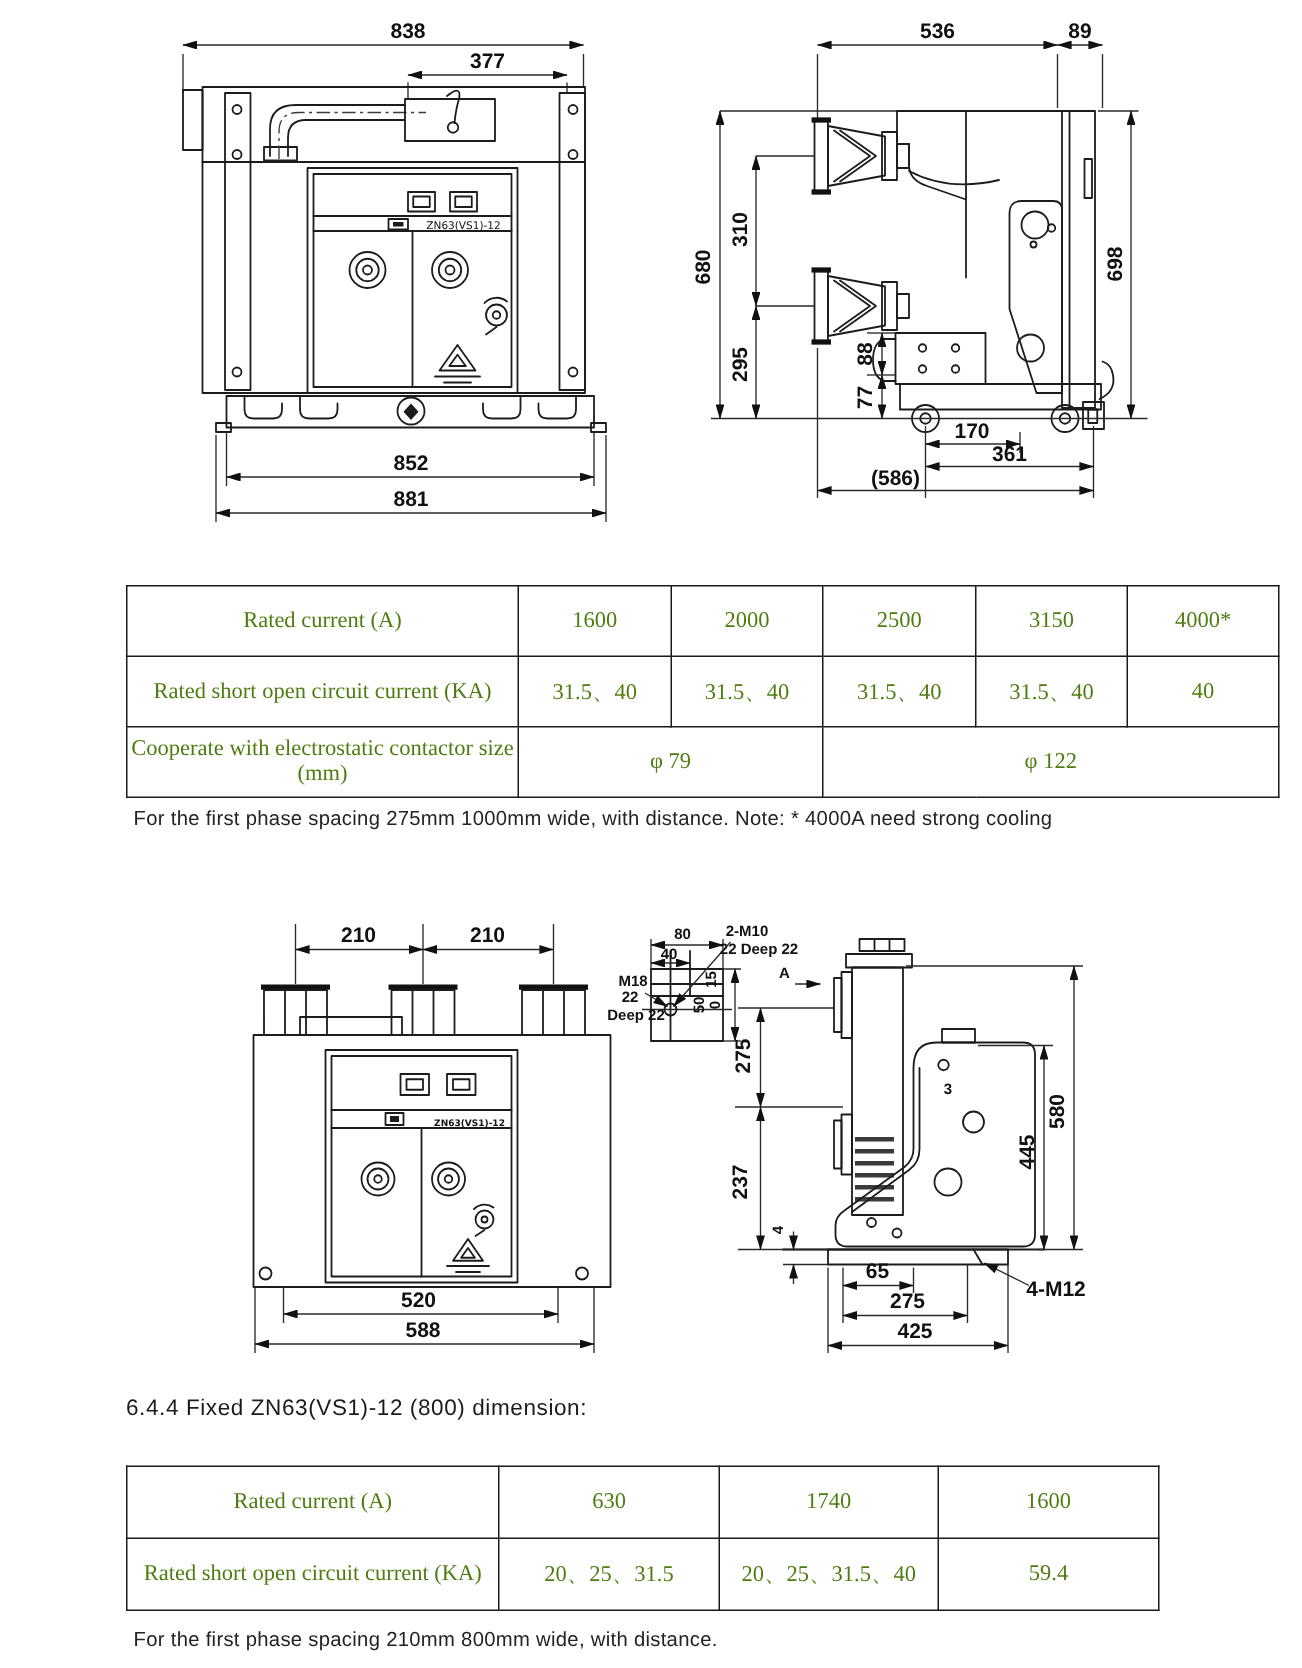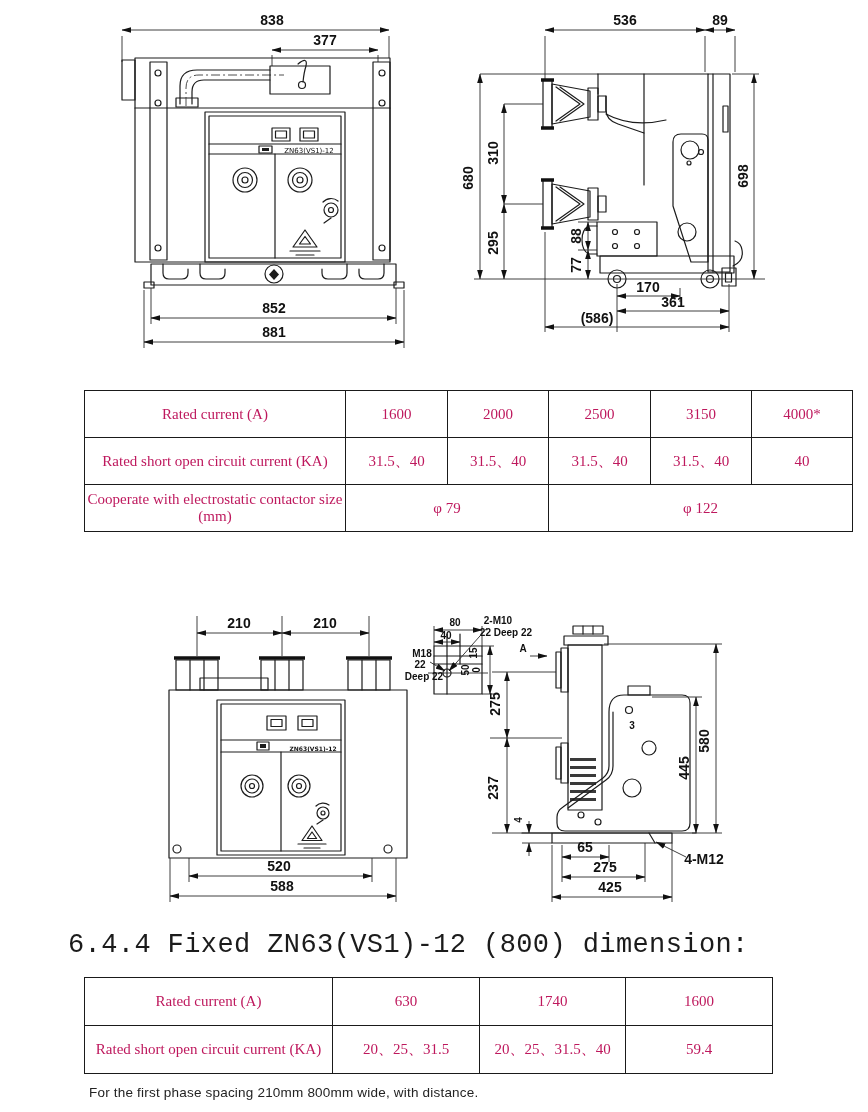--- a/index.html
+++ b/index.html
@@ -14,33 +14,33 @@
   svg .rib{fill:#3a3a3a;stroke:none;}
   svg .dim{fill:none;stroke:#2a2a2a;stroke-width:0.9;}
   svg .dimc{fill:none;stroke:#3a3a3a;stroke-width:0.9;stroke-dasharray:9 3 2 3;}
   svg .dt {font-family:"Liberation Sans",sans-serif;font-weight:bold;font-size:14px;fill:#111;text-anchor:middle;}
   svg .dts{font-family:"Liberation Sans",sans-serif;font-weight:bold;font-size:10px;fill:#111;text-anchor:middle;}
   svg .plabel {font-family:"DejaVu Sans",sans-serif;font-size:7px;fill:#111;text-anchor:middle;}
   svg .plabel2{font-family:"DejaVu Sans",sans-serif;font-size:6px;font-weight:bold;fill:#111;text-anchor:middle;}
 
   
   table.spec{position:absolute;border-collapse:collapse;table-layout:fixed;
-             font-family:"Liberation Serif",serif;color:#be185d;text-align:center;}
+             font-family:"Liberation Serif",serif;color:#4d7c0f;text-align:center;}
   table.spec td{border:1.6px solid #1a1a1a;font-size:15px;padding:2px;}
   table.t1{left:52px;top:390px;width:768px;}
   table.t1 td{height:42px;}
   table.t2{left:52px;top:977px;width:688px;}
   table.t2 td{height:43px;}
   td.small{font-size:13px;}
 
   
   .note{position:absolute;font-size:13.5px;color:#232323;letter-spacing:.2px;}
   #note-1000{left:57px;top:538px;}
   #note-800{left:57px;top:1085px;}
-  .heading{position:absolute;left:36px;top:930px;font-size:27px;color:#1b1b1b;letter-spacing:.4px;font-family:Liberation Mono, monospace;}
+  .heading{position:absolute;left:52px;top:930px;font-size:15px;color:#1b1b1b;letter-spacing:.4px;}
 </style>
 </head>
 <body>
 
 <div id="page">
 
   <svg style="top:0" width="868" height="372" viewBox="0 0 868 372">
     <defs>
       <marker id="arA" viewBox="0 0 10 6" refX="9.5" refY="3" markerWidth="11" markerHeight="6.6" orient="auto-start-reverse">
         <path d="M0,0 L10,3 L0,6 Z" fill="#111"></path>
@@ -270,20 +270,21 @@
         <td>40</td>
       </tr>
       <tr>
         <td class="small">Cooperate with electrostatic contactor size (mm)</td>
         <td colspan="2">φ 79</td>
         <td colspan="3">φ 122</td>
       </tr>
     </tbody>
   </table>
 
+  <div class="note" id="note-1000">For the first phase spacing 275mm 1000mm wide, with distance. Note: * 4000A need strong cooling</div>
 
   <svg style="top:595px" width="868" height="320" viewBox="0 595 868 320">
     <defs>
       <marker id="arB" viewBox="0 0 10 6" refX="9.5" refY="3" markerWidth="11" markerHeight="6.6" orient="auto-start-reverse">
         <path d="M0,0 L10,3 L0,6 Z" fill="#111"></path>
       </marker>
     </defs>
 
     <g>
       <line class="dim" x1="165" y1="616" x2="165" y2="656"></line>

